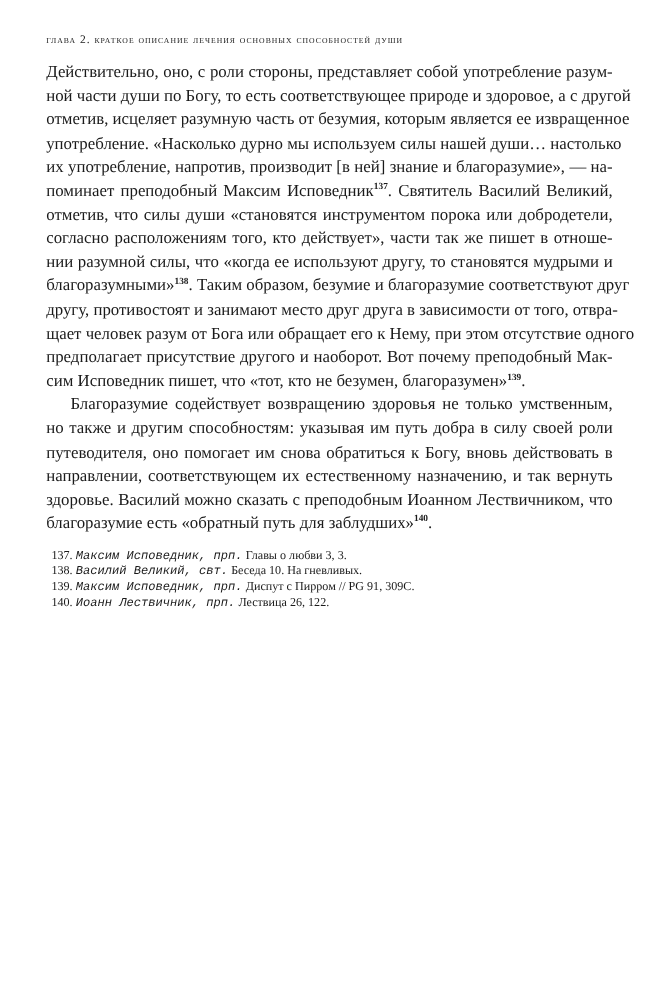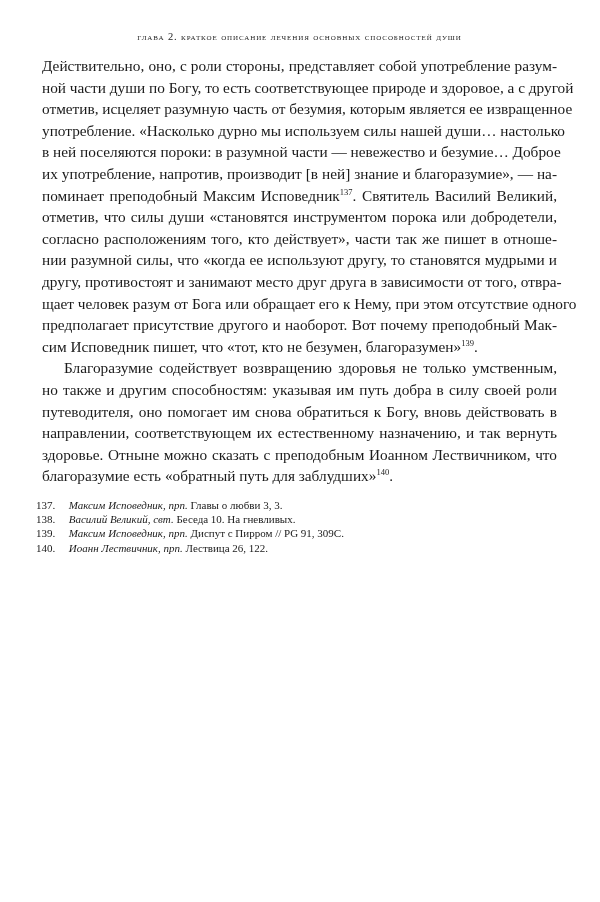--- a/index.html
+++ b/index.html
@@ -19,21 +19,21 @@
     position: absolute;
     left: 42px;
     top: 0;
     width: 515px;
   }
   .running-head {
     position: absolute;
     top: 31px;
     left: 0;
     width: 515px;
-    text-align: center;
+    text-align: left;
     font-size: 10.5px;
     letter-spacing: 0.9px;
     font-variant: small-caps;
     text-transform: lowercase;
     white-space: nowrap;
   }
   .body-text {
     position: absolute;
     top: 55px;
     left: 0;
@@ -51,74 +51,77 @@
   .line.last {
     text-align-last: left;
   }
   .line.indent {
     padding-left: 22px;
   }
   sup {
     font-size: 8.5px;
     vertical-align: 6px;
     line-height: 0;
+    font-weight: bold;
   }
   .footnotes {
     position: absolute;
     top: 498px;
     left: -6px;
     width: 520px;
   }
   .fn {
     display: block;
     height: 14.2px;
     line-height: 14.2px;
     font-size: 11px;
     white-space: nowrap;
   }
   .fn-num {
     display: inline-block;
     width: 30px;
+    text-align: right;
   }
   .fn-author {
     font-style: italic;
+    font-family: Liberation Mono, monospace;
   }
 </style>
 </head>
 <body>
 
 <div class="page">
 
   <div class="running-head">ГЛАВА 2. КРАТКОЕ ОПИСАНИЕ ЛЕЧЕНИЯ ОСНОВНЫХ СПОСОБНОСТЕЙ ДУШИ</div>
 
   <div class="body-text">
 
     <div>
       <span class="line"><span>Действительно, оно, с роли стороны, представляет собой употребление разум-</span></span>
       <span class="line"><span>ной части души по Богу, то есть соответствующее природе и здоровое, а с другой</span></span>
       <span class="line"><span>отметив, исцеляет разумную часть от безумия, которым является ее извращенное</span></span>
       <span class="line"><span>употребление. «Насколько дурно мы используем силы нашей души… настолько</span></span>
-      <span class="line"><span>в ней поселяются пороки: в разумной части — невежество и безумие… Доброе</span></span>
       <span class="line"><span>их употребление, напротив, производит [в ней] знание и благоразумие», — на-</span></span>
       <span class="line"><span>поминает преподобный Максим Исповедник</span><sup>137</sup><span>. Святитель Василий Великий,</span></span>
       <span class="line"><span>отметив, что силы души «становятся инструментом порока или добродетели,</span></span>
       <span class="line"><span>согласно расположениям того, кто действует», части так же пишет в отноше-</span></span>
       <span class="line"><span>нии разумной силы, что «когда ее используют другу, то становятся мудрыми и</span></span>
+      <span class="line"><span>благоразумными»</span><sup>138</sup><span>. Таким образом, безумие и благоразумие соответствуют друг</span></span>
       <span class="line"><span>другу, противостоят и занимают место друг друга в зависимости от того, отвра-</span></span>
       <span class="line"><span>щает человек разум от Бога или обращает его к Нему, при этом отсутствие одного</span></span>
       <span class="line"><span>предполагает присутствие другого и наоборот. Вот почему преподобный Мак-</span></span>
       <span class="line last"><span>сим Исповедник пишет, что «тот, кто не безумен, благоразумен»</span><sup>139</sup><span>.</span></span>
     </div>
 
     <div>
       <span class="line indent"><span>Благоразумие содействует возвращению здоровья не только умственным,</span></span>
       <span class="line"><span>но также и другим способностям: указывая им путь добра в силу своей роли</span></span>
       <span class="line"><span>путеводителя, оно помогает им снова обратиться к Богу, вновь действовать в</span></span>
       <span class="line"><span>направлении, соответствующем их естественному назначению, и так вернуть</span></span>
-      <span class="line"><span>здоровье. Отныне можно сказать с преподобным Иоанном Лествичником, что</span></span>
+      <span class="line"><span>здоровье. Василий можно сказать с преподобным Иоанном Лествичником, что</span></span>
       <span class="line last"><span>благоразумие есть «обратный путь для заблудших»</span><sup>140</sup><span>.</span></span>
     </div>
   </div>
 
   <div class="footnotes">
     <div class="fn">
       <span class="fn-num">137.</span>
       <span class="fn-author">Максим Исповедник, прп.</span>
       <span>Главы о любви 3, 3.</span>
     </div>

